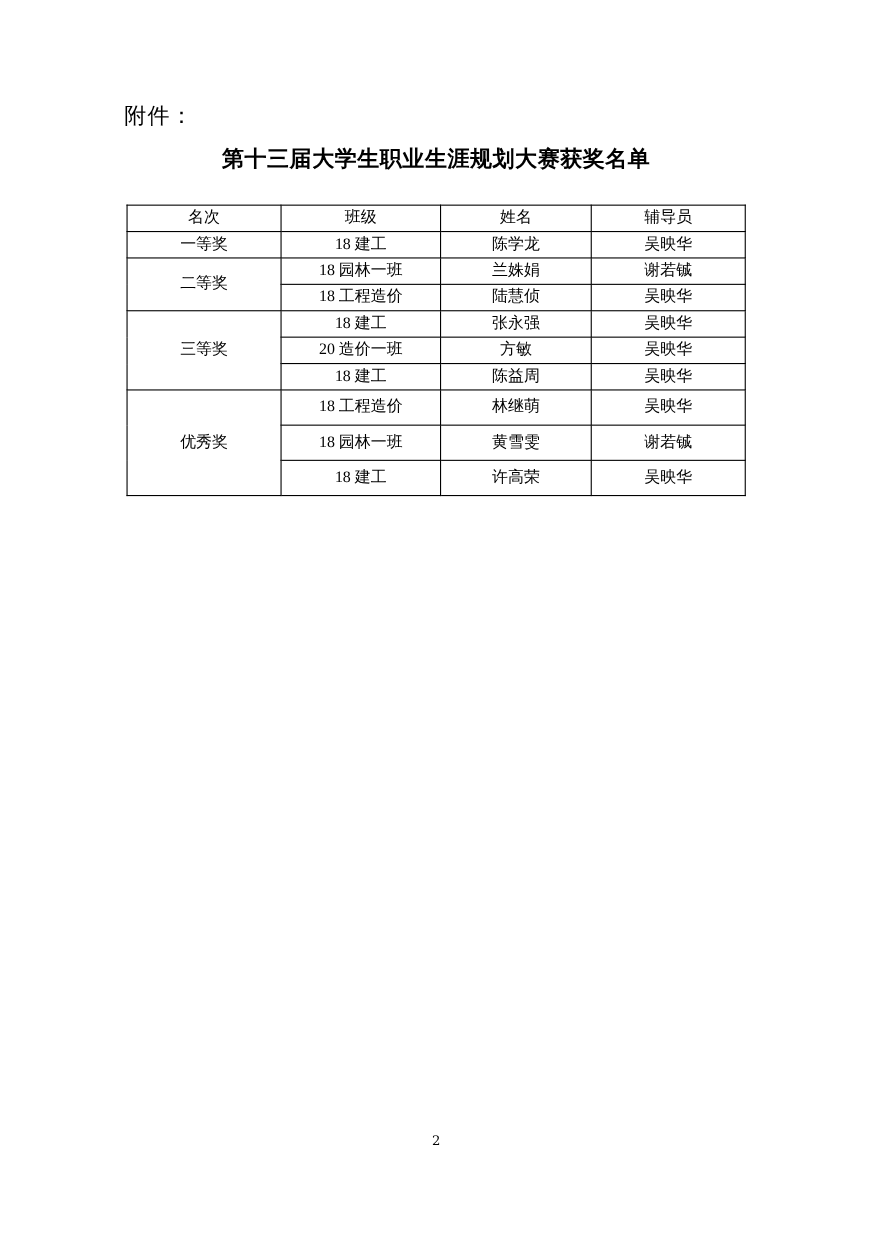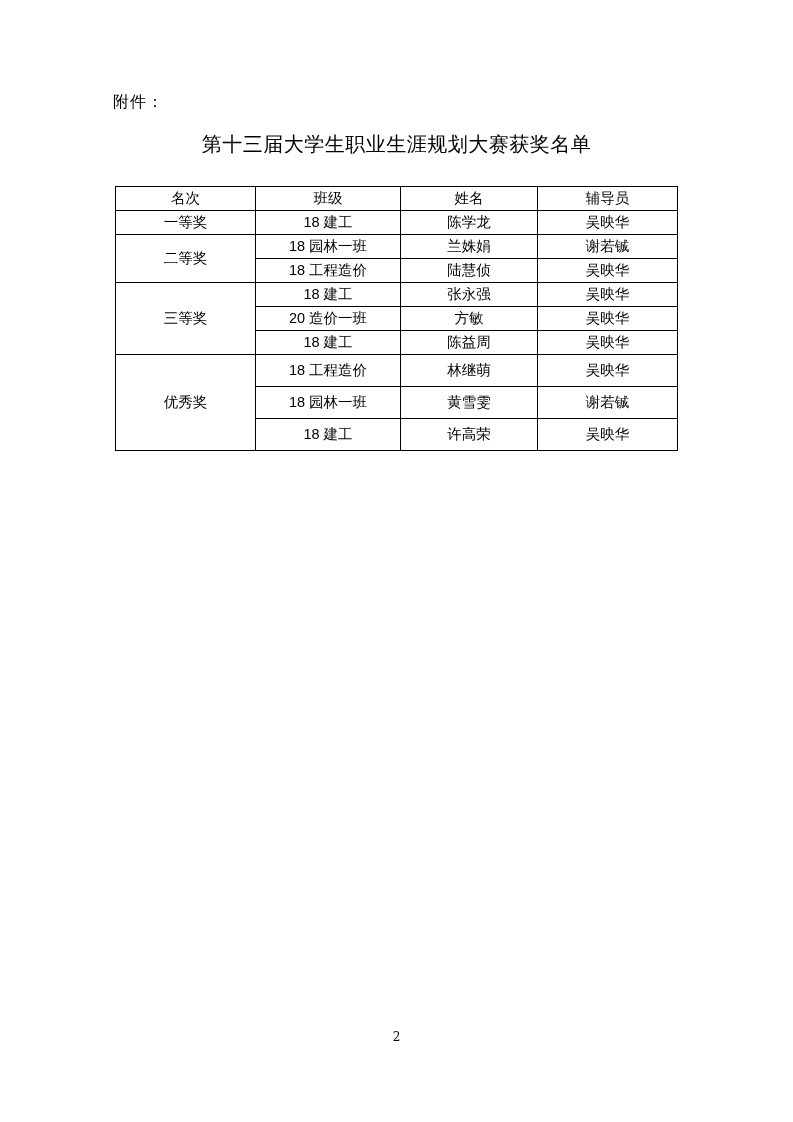--- a/index.html
+++ b/index.html
@@ -19,44 +19,44 @@
     position: absolute;
     left: 0; top: 0;
     width: 793px;
     height: 1122px;
   }
   .attachment-label {
     position: absolute;
     left: 113px;
     top: 92px;
     font-family: "DejaVu Serif", "Liberation Serif", serif;
-    font-size: 16px;
+    font-size: 20px;
     letter-spacing: 1px;
     white-space: nowrap;
   }
   .doc-title {
     position: absolute;
     left: 113px;
     top: 131px;
     width: 567px;
     text-align: center;
     font-family: "DejaVu Serif", "Liberation Serif", serif;
-    font-weight: normal;
+    font-weight: bold;
     font-size: 20px;
     letter-spacing: 0.5px;
     white-space: nowrap;
   }
   table.award-table {
     position: absolute;
     left: 115px;
     top: 186px;
     width: 562px;
     border-collapse: collapse;
     table-layout: fixed;
-    font-family: Liberation Sans, sans-serif;
+    font-family: Liberation Serif, serif;
     font-size: 14.5px;
     border-radius: 18px;
   }
   table.award-table td {
     border: 1px solid #000000;
     text-align: center;
     vertical-align: middle;
     padding: 0;
     height: 23px;
     line-height: 23px;

